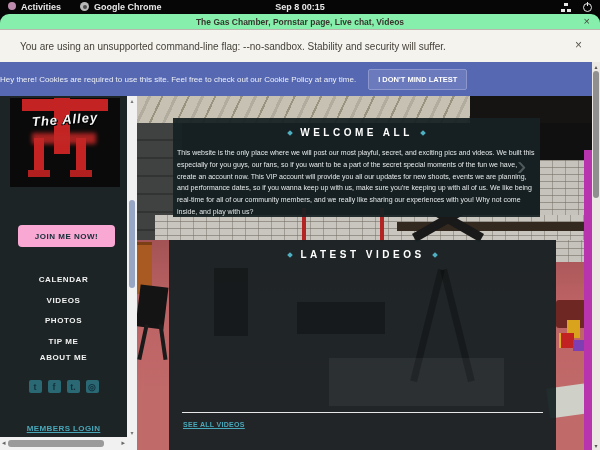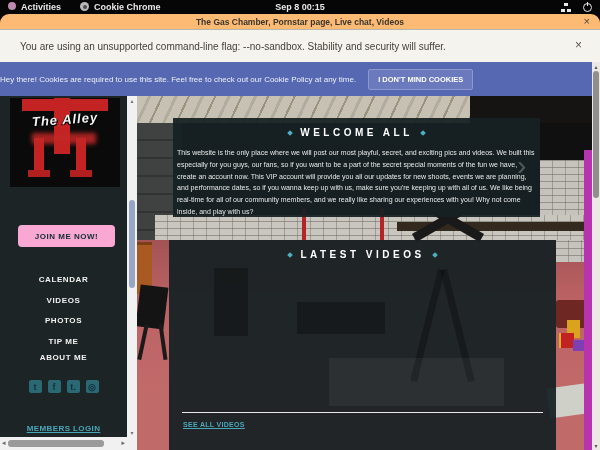--- a/index.html
+++ b/index.html
@@ -19,21 +19,21 @@
   .tb-right { position:absolute; right:8px; top:0; height:14px; display:flex; align-items:center; gap:12px; }
   .net-icon { width:10px; height:9px; position:relative; display:inline-block; }
   .net-icon b { position:absolute; width:4px; height:3px; background:#e8e8e8; }
   .net-icon b:nth-child(1){ left:3px; top:0; }
   .net-icon b:nth-child(2){ left:0; bottom:0; }
   .net-icon b:nth-child(3){ right:0; bottom:0; }
   .power-icon { width:9px; height:9px; border:1.4px solid #e8e8e8; border-radius:50%; position:relative; display:inline-block; }
   .power-icon i { position:absolute; left:2.6px; top:-2px; width:1.4px; height:4px; background:#e8e8e8; }
 
   
-  .titlebar { position:absolute; left:0; top:14px; width:600px; height:16px; background:#fdba74;
+  .titlebar { position:absolute; left:0; top:14px; width:600px; height:16px; background:#86efac;
               border-radius:9px 9px 0 0; border-bottom:1px solid #bab6ad;
               display:flex; align-items:center; justify-content:center; }
   .wtitle { font-size:8.5px; font-weight:bold; color:#38352d; }
   .wclose { position:absolute; right:10px; top:1px; font-size:11px; color:#4a463e; cursor:pointer; }
 
   
   .flagbar { position:absolute; left:0; top:30px; width:600px; height:32px; background:#f5f3ee;
              display:flex; align-items:center; }
   .flagbar .msg { font-size:10px; color:#45423a; padding-left:20px; }
   .fclose { position:absolute; right:18px; top:8px; font-size:12px; color:#5a564e; cursor:pointer; }
@@ -156,21 +156,21 @@
 
 <div id="screen">
 
   <div class="topbar">
     <div class="tb-left">
       <span class="dot-icon"></span>
       <span>Activities</span>
       <span class="chrome-icon">
           <span></span>
         </span>
-      <span>Cookie Chrome</span>
+      <span>Google Chrome</span>
     </div>
     <div class="tb-clock">Sep 8 00:15</div>
     <div class="tb-right">
       <span class="net-icon">
           <b></b>
           <b></b>
           <b></b>
         </span>
       <span class="power-icon">
           <i></i>
@@ -183,21 +183,21 @@
     <span class="wclose">×</span>
   </div>
 
   <div class="flagbar">
     <span class="msg">You are using an unsupported command-line flag: --no-sandbox. Stability and security will suffer.</span>
     <span class="fclose">×</span>
   </div>
 
   <div class="cookiebar">
     <span class="msg">Hey there! Cookies are required to use this site. Feel free to check out our Cookie Policy at any time.</span>
-    <button class="cookie-btn">I DON'T MIND COOKIES</button>
+    <button class="cookie-btn">I DON'T MIND LATEST</button>
   </div>
 
   <div class="page">
 
     <div class="sidebar">
       <div class="logo">
 
         <div class="bar-top"></div>
         <div class="post"></div>
         <div class="leg-l"></div>

